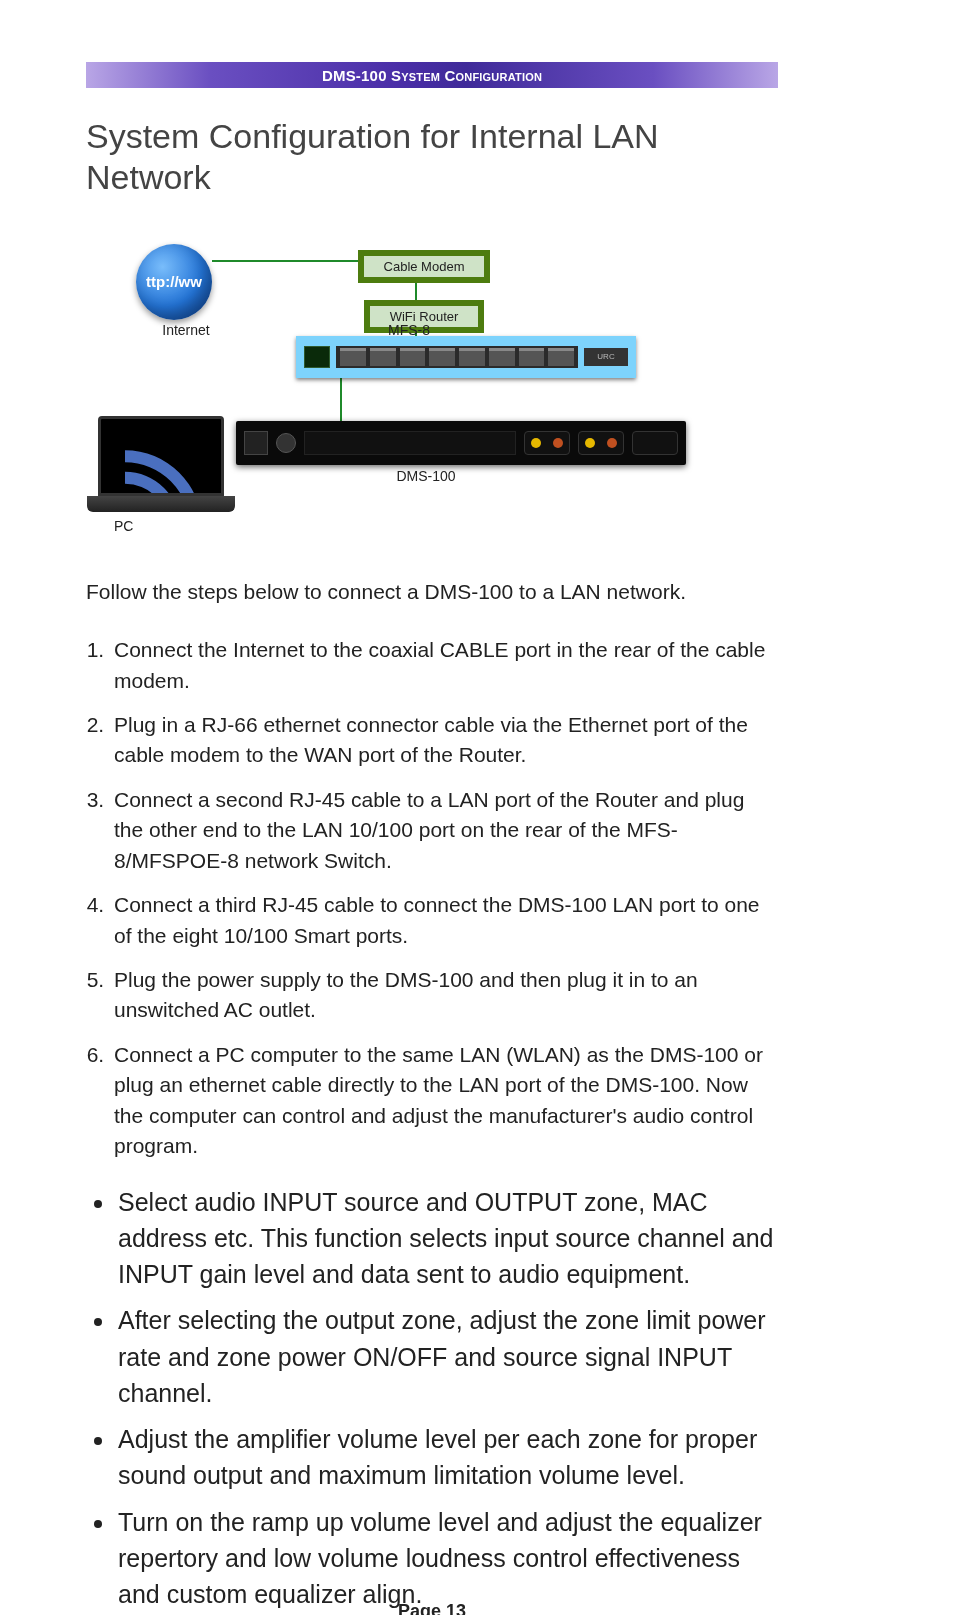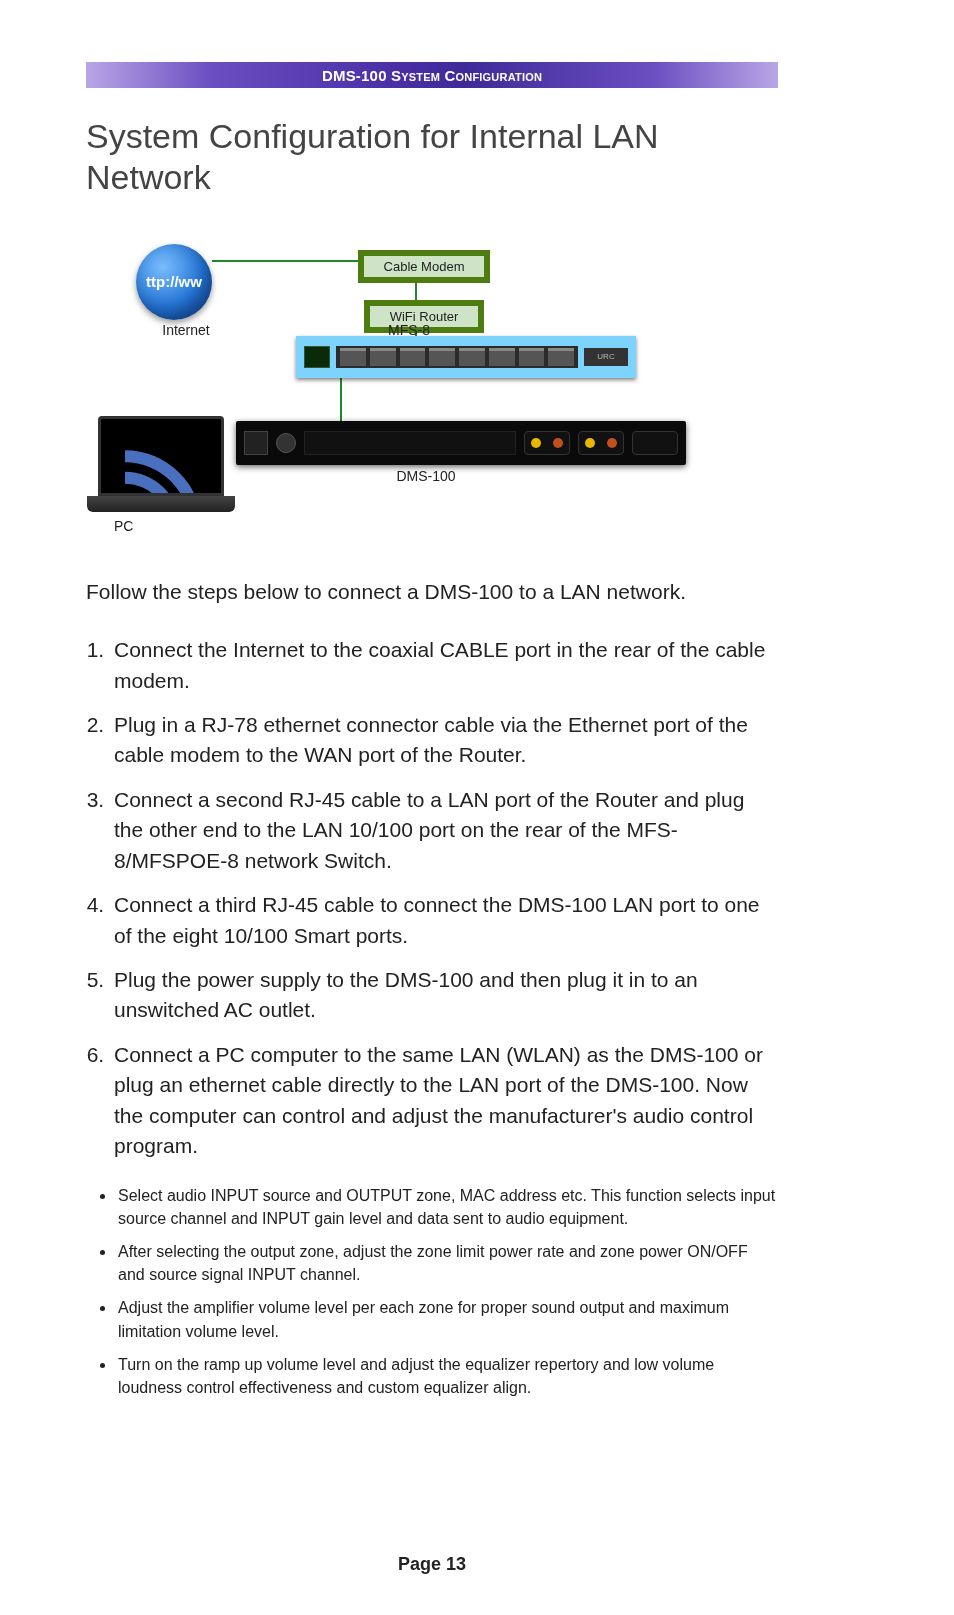--- a/index.html
+++ b/index.html
@@ -174,21 +174,21 @@
     line-height: 1.45;
   }
   ol.steps li {
     margin-bottom: 14px;
     padding-left: 4px;
   }
   ul.bullets {
     list-style: disc;
     margin: 0;
     padding-left: 30px;
-    font-size: 16px;
+    font-size: 25px;
     line-height: 1.45;
   }
   ul.bullets li {
     margin-bottom: 10px;
     padding-left: 2px;
   }
   .footer {
     position: absolute;
     bottom: 40px;
     left: 0; right: 0;
@@ -262,21 +262,21 @@
       </div>
       <div class="base"></div>
     </div>
     <div class="label" style="top:292px; left:28px;">PC</div>
   </div>
 
   <p class="intro">Follow the steps below to connect a DMS-100 to a LAN network.</p>
 
   <ol class="steps">
     <li>Connect the Internet to the coaxial CABLE port in the rear of the cable modem.</li>
-    <li>Plug in a RJ-78 ethernet connector cable via the Ethernet port of the cable modem to the WAN port of the Router.</li>
+    <li>Plug in a RJ-66 ethernet connector cable via the Ethernet port of the cable modem to the WAN port of the Router.</li>
     <li>Connect a second RJ-45 cable to a LAN port of the Router and plug the other end to the LAN 10/100 port on the rear of the MFS-8/MFSPOE-8 network Switch.</li>
     <li>Connect a third RJ-45 cable to connect the DMS-100 LAN port to one of the eight 10/100 Smart ports.</li>
     <li>Plug the power supply to the DMS-100 and then plug it in to an unswitched AC outlet.</li>
     <li> Connect a PC computer to the same LAN (WLAN) as the DMS-100 or plug an ethernet cable directly to the LAN port of the DMS-100. Now the computer can control and adjust the manufacturer's audio control program.</li>
   </ol>
 
   <ul class="bullets">
     <li>Select audio INPUT source and OUTPUT zone, MAC address etc. This function selects input source channel and INPUT gain level and data sent to audio equipment.</li>
     <li>After selecting the output zone, adjust the zone limit power rate and zone power ON/OFF and source signal INPUT channel.</li>
     <li>Adjust the amplifier volume level per each zone for proper sound output and maximum limitation volume level.</li>

